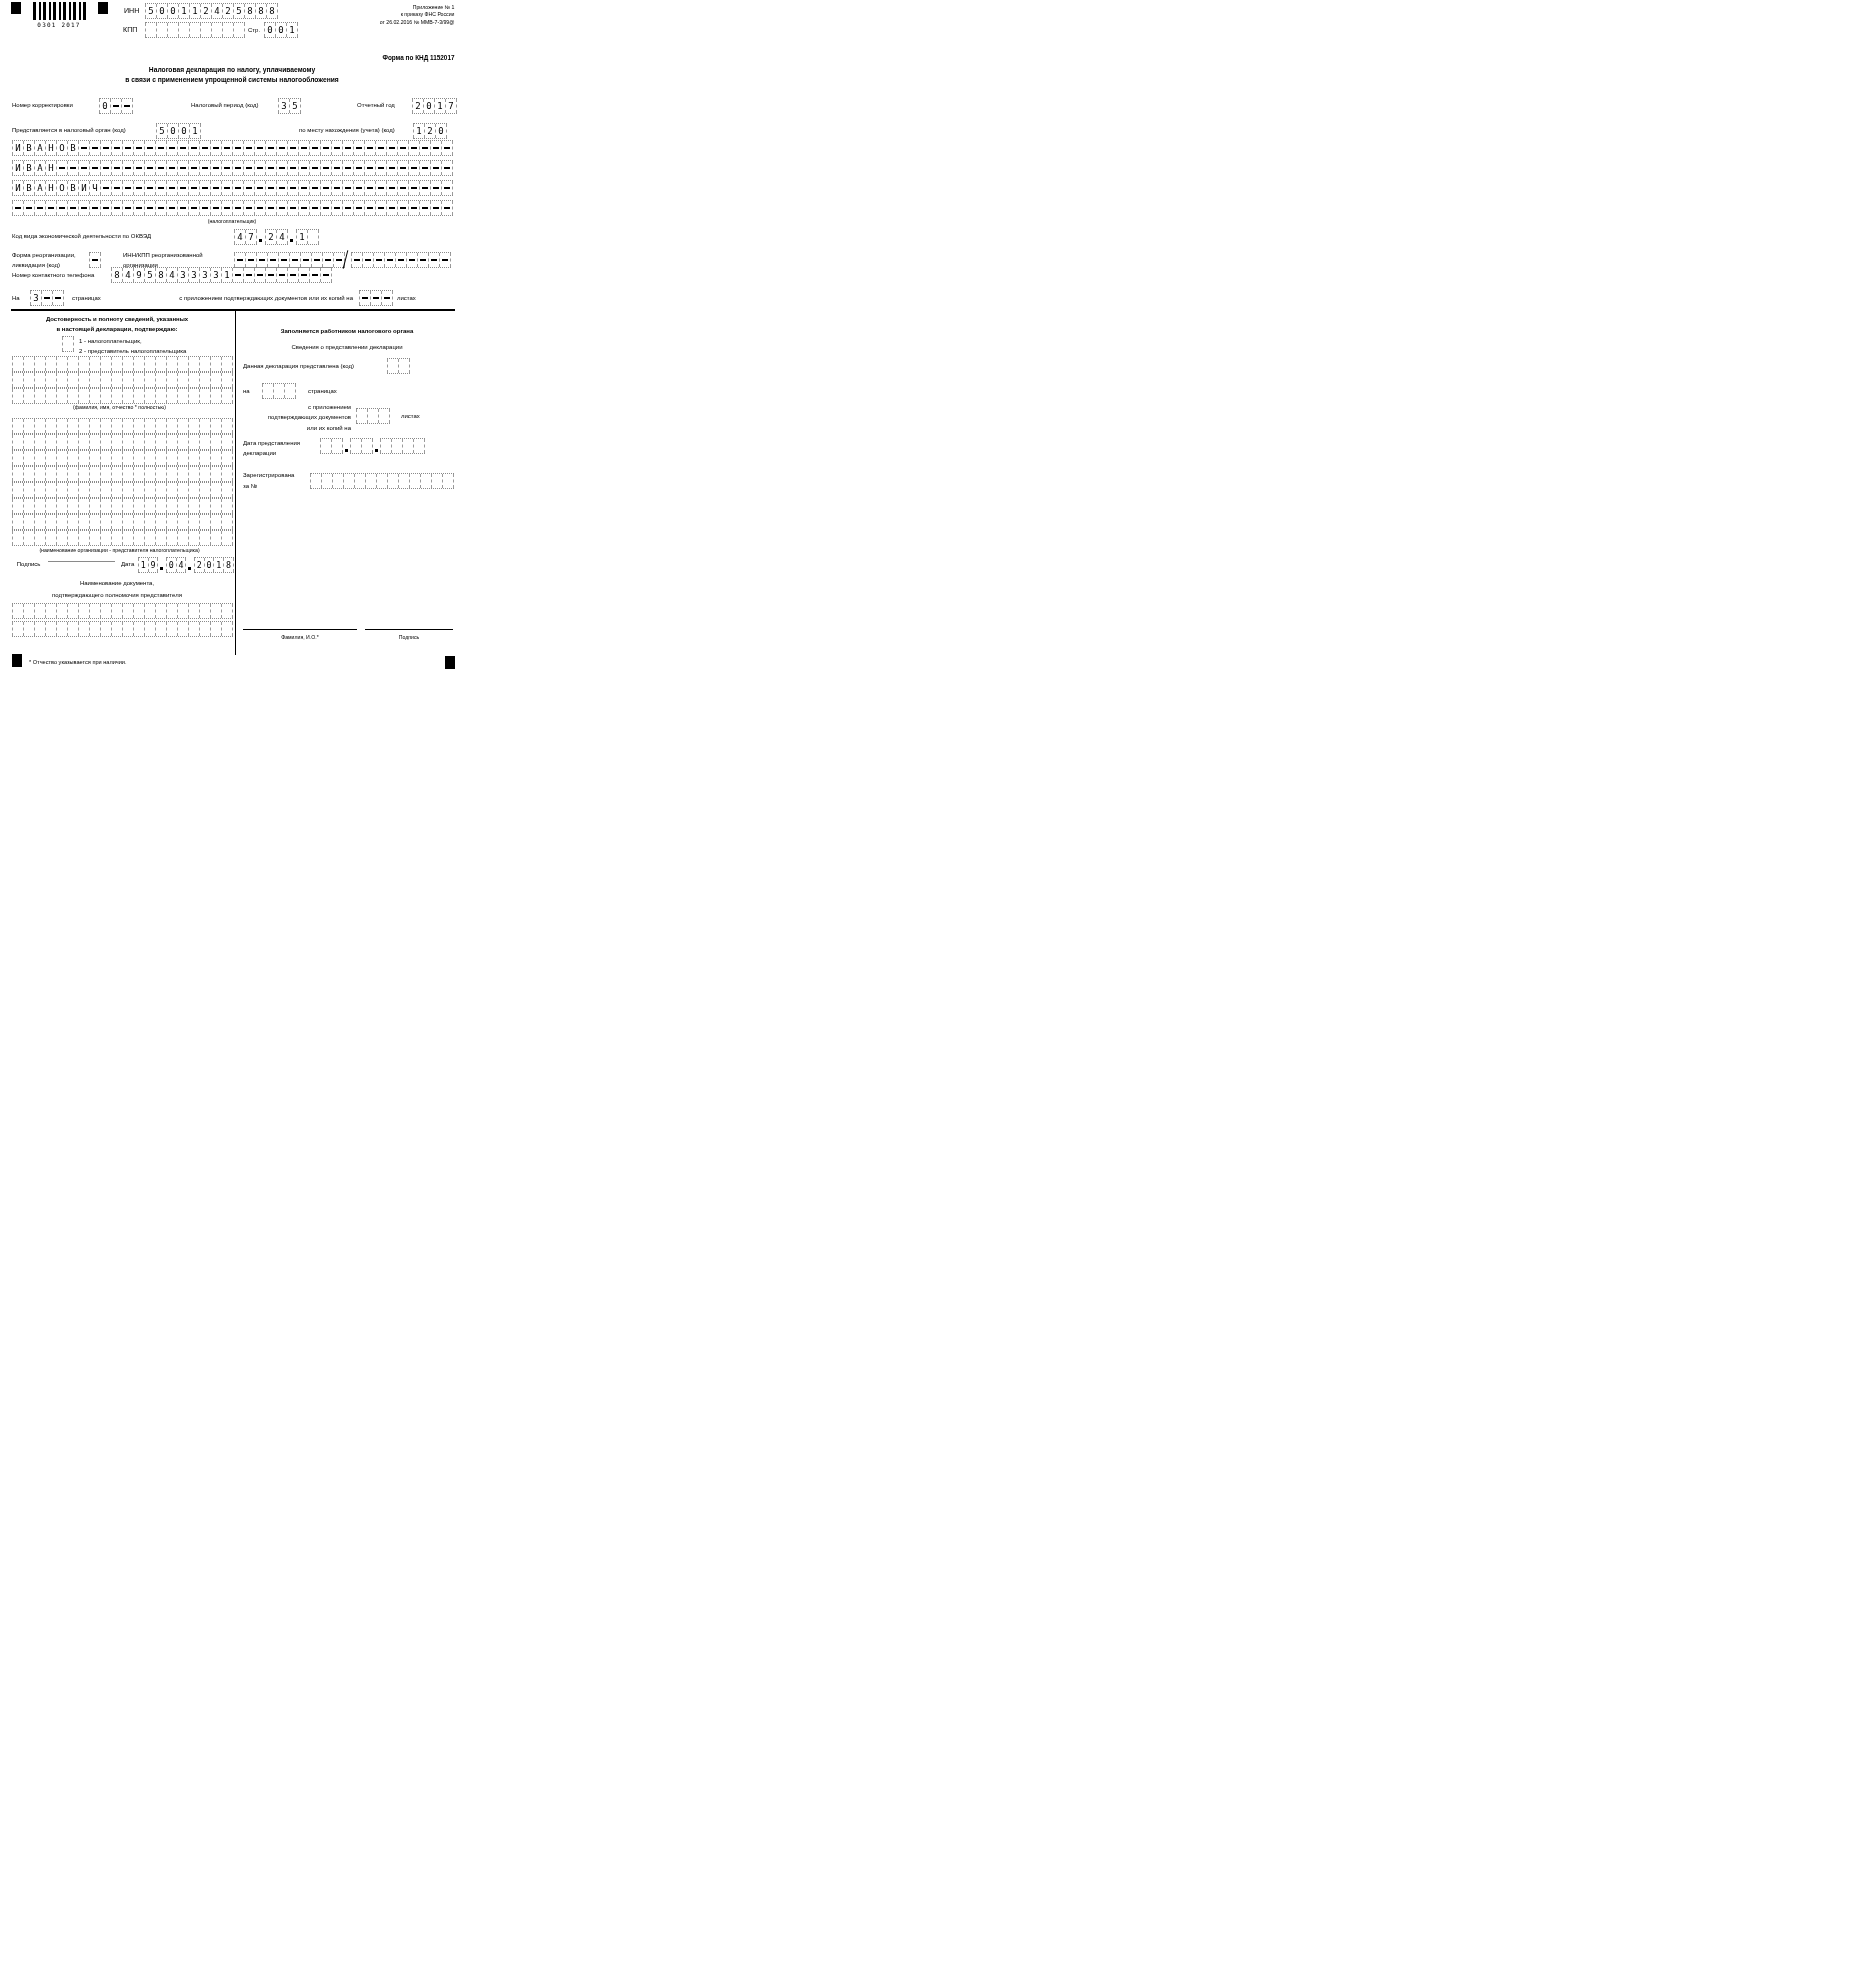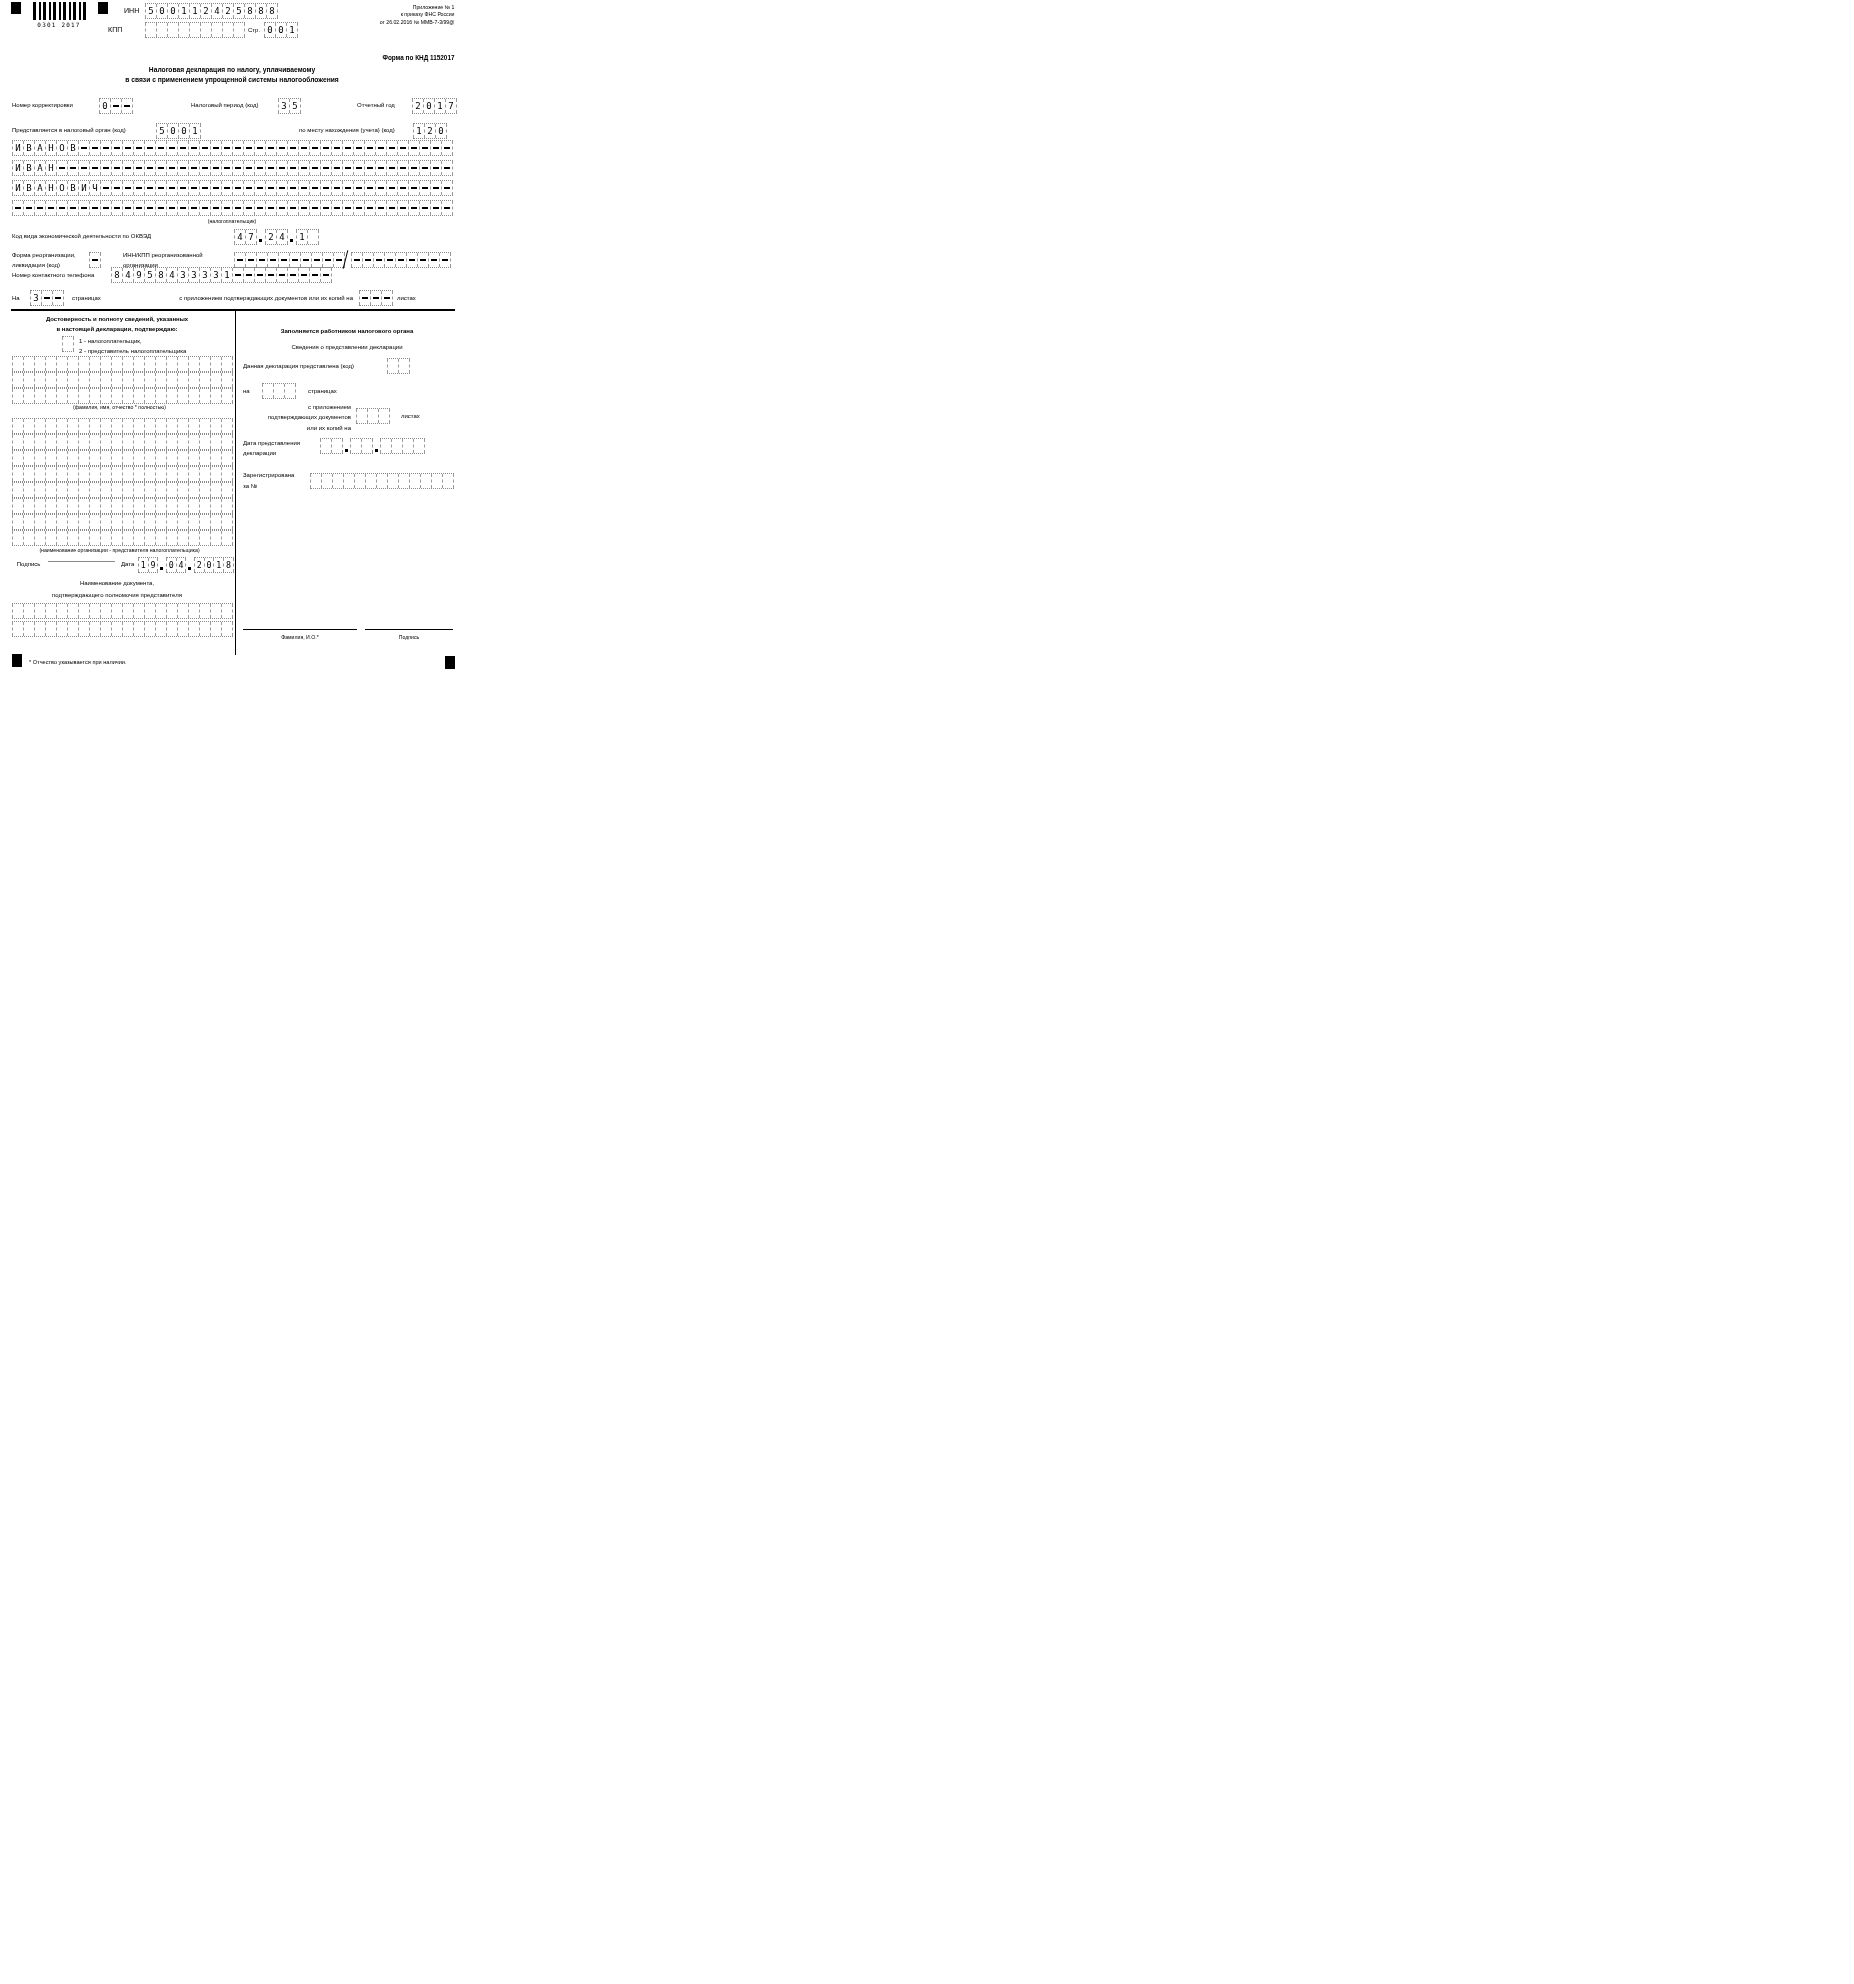--- a/index.html
+++ b/index.html
@@ -48,21 +48,21 @@
       <div class="cell">1</div>
       <div class="cell">1</div>
       <div class="cell">2</div>
       <div class="cell">4</div>
       <div class="cell">2</div>
       <div class="cell">5</div>
       <div class="cell">8</div>
       <div class="cell">8</div>
       <div class="cell">8</div>
     </div>
-  <div class="lbl" style="left:108px;top:26px;font-size:7.1px;">КПП</div>
+  <div class="lbl" style="left:123px;top:26px;font-size:7.1px;">КПП</div>
   <div class="cellrow" style="left:145px;top:22px;">
       <div class="cell"></div>
       <div class="cell"></div>
       <div class="cell"></div>
       <div class="cell"></div>
       <div class="cell"></div>
       <div class="cell"></div>
       <div class="cell"></div>
       <div class="cell"></div>
       <div class="cell"></div>

